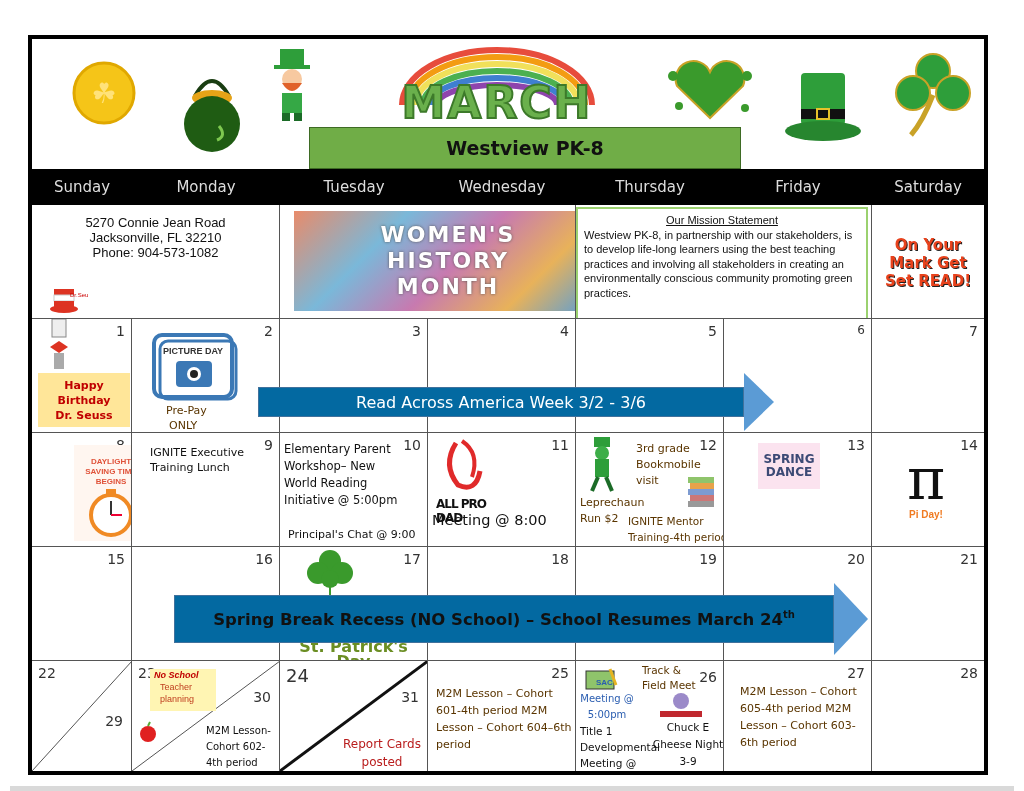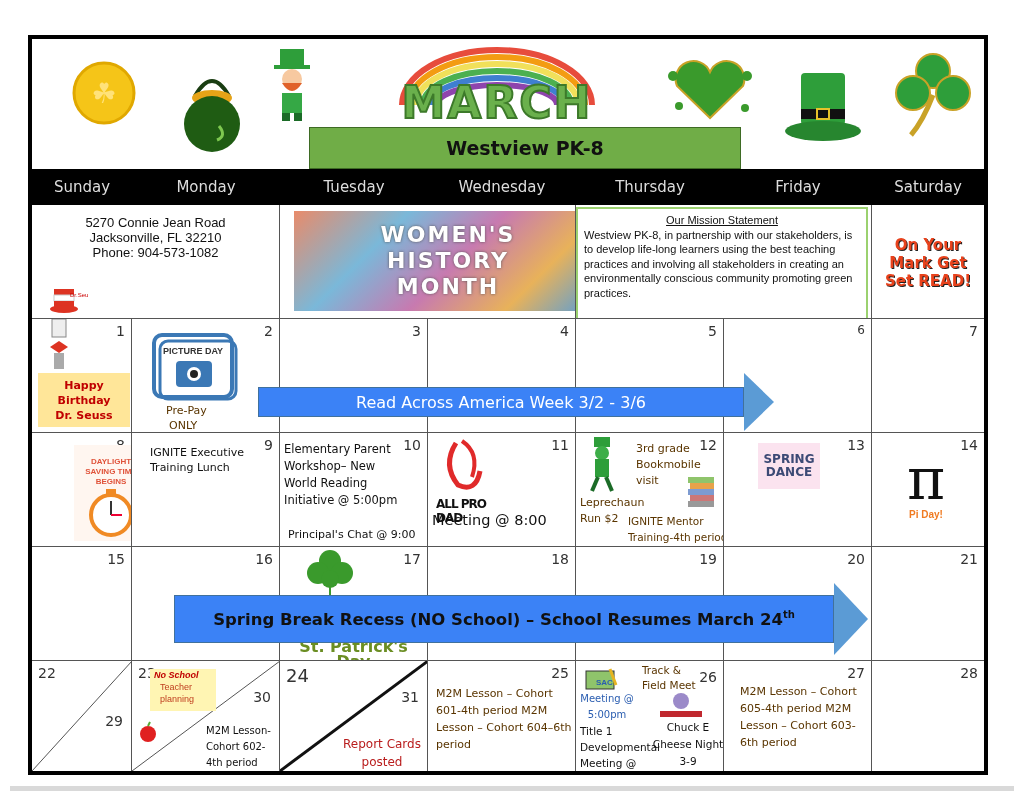--- a/index.html
+++ b/index.html
@@ -12,21 +12,21 @@
   .march-text{position:absolute;left:0;top:30px;width:270px;text-align:center;font-family:"DejaVu Sans",sans-serif;font-weight:bold;font-size:44px;color:#6ab04c;letter-spacing:2px;-webkit-text-stroke:2px #3d7a2a;}
   .days{position:absolute;left:0;top:130px;width:952px;height:36px;background:#000;display:grid;grid-template-columns:100px 148px 148px 148px 148px 148px 112px;}
   .days div{color:#ddd;font-size:15px;display:flex;align-items:center;justify-content:center;font-family:"DejaVu Sans",sans-serif;}
   .grid{position:absolute;left:0;top:166px;width:952px;height:566px;}
   .row{position:absolute;left:0;width:952px;display:grid;grid-template-columns:100px 148px 148px 148px 148px 148px 112px;}
   .cell{position:relative;border-right:1px solid #555;border-bottom:1px solid #555;box-sizing:border-box;overflow:hidden;}
   .cell:last-child{border-right:none;}
   .num{position:absolute;top:4px;right:6px;font-size:14px;color:#333;font-family:"DejaVu Sans",sans-serif;}
   .txt{position:absolute;font-size:11px;line-height:15px;color:#111;font-family:"DejaVu Sans",sans-serif;}
   .arrow{position:absolute;z-index:5;display:flex;align-items:center;}
-  .arrow .body{background:#3b82f6;border:1px solid #41719c;height:100%;display:flex;align-items:center;justify-content:center;box-sizing:border-box;}
+  .arrow .body{background:#0369a1;border:1px solid #41719c;height:100%;display:flex;align-items:center;justify-content:center;box-sizing:border-box;}
   .arrow .head{width:0;height:0;border-top:solid transparent;border-bottom:solid transparent;border-left:solid #5b9bd5;}
   .footer-line{position:absolute;left:10px;top:786px;width:1004px;height:5px;background:#d9d9d9;}
 </style>
 </head>
 <body>
 
 <div class="frame">
 
   <div class="hdr">
     <div class="clip" style="left:32px;top:14px;width:80px;height:80px;">

